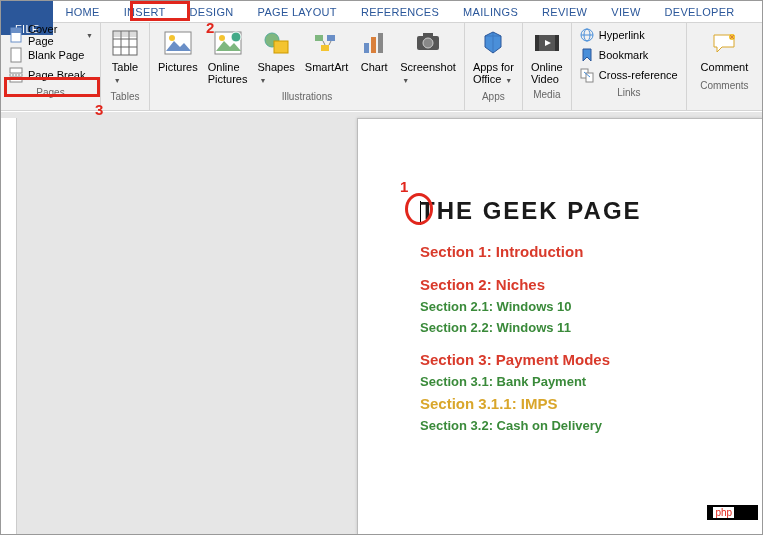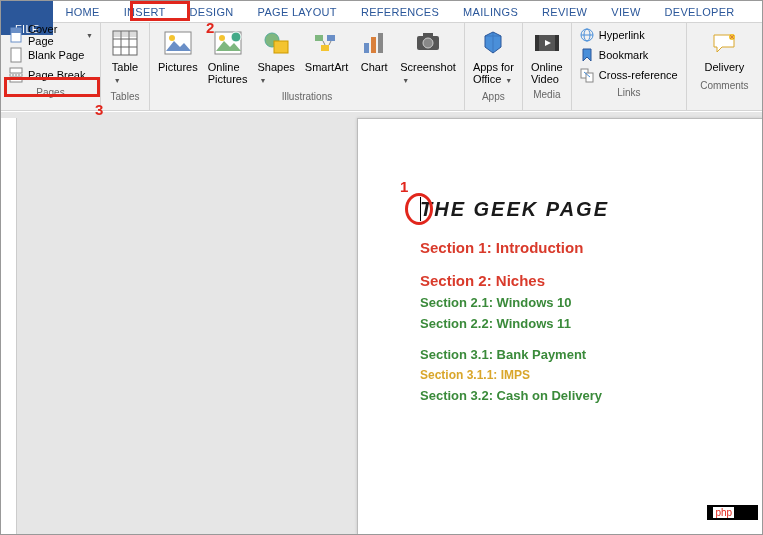--- a/index.html
+++ b/index.html
@@ -22,25 +22,25 @@
 .vlist { display: flex; flex-direction: column; gap: 0; }
 .smallbtn { display: flex; align-items: center; gap: 4px; padding: 1px 3px; cursor: pointer; font-size: 11px; height: 20px; }
 .smallbtn svg { flex-shrink: 0; }
 
 .drop { font-size: 7px; color: #555; margin-left: 2px; }
 
 .docarea { position: absolute; top: 111px; left: 0; right: 0; bottom: 0; background: #e6e6e6; }
 .ruler-v { position: absolute; left: 0; top: 6px; bottom: 0; width: 16px; background: #fff; border-right: 1px solid #ccc; }
 .page { position: absolute; left: 356px; top: 6px; width: 405px; height: 417px; background: #fff; border: 1px solid #bbb; border-right: none; box-shadow: 0 0 3px rgba(0,0,0,.15); padding: 78px 0 0 62px; }
 
-.doc-title { font-family: Arial, sans-serif; font-size: 20px; font-weight: 900; letter-spacing: 2px; color: #1a1a1a; margin-bottom: 18px; font-style: italic; }
+.doc-title { font-family: Arial, sans-serif; font-size: 24px; font-weight: 900; letter-spacing: 2px; color: #1a1a1a; margin-bottom: 18px; }
 .sec { font-size: 15px; font-weight: bold; margin-bottom: 6px; }
 .red { color: #d93a2b; }
 .green { color: #3a8a3a; font-size: 13px; }
-.orange { color: #d9a62b; font-size: 12px; }
+.orange { color: #d9a62b; font-size: 15px; }
 .gap { height: 10px; }
 
 .annot { position: absolute; pointer-events: none; }
 .red-box { border: 3px solid #e1261c; }
 .red-num { color: #e1261c; font-weight: bold; font-size: 15px; font-family: Arial; }
 .red-circle { border: 3px solid #e1261c; border-radius: 50%; }
 
 .watermark { position: absolute; right: 4px; bottom: 14px; background: #000; color: #fff; font-size: 10px; padding: 2px 6px; display: flex; align-items: center; gap: 2px; }
 .watermark .p { color: #e1261c; font-weight: normal; background: #fff; padding: 0 2px; }
 
@@ -248,38 +248,39 @@
   <div class="group" style="border-right:none;flex:1">
     <div class="group-body" style="justify-content:center">
       <div class="vbtn">
         <div class="ic">
             <svg width="28" height="24">
               <path d="M4 4 H24 V16 H12 L7 21 V16 H4 Z" fill="#fff" stroke="#d9a62b"></path>
               <circle cx="22" cy="6" r="3" fill="#f4c430"></circle>
               <path d="M20 4 L24 8 M24 4 L20 8" stroke="#d97f3a"></path>
             </svg>
           </div>
-        <div class="lbl">Delivery</div>
+        <div class="lbl">Comment</div>
       </div>
     </div>
     <div class="group-label">Comments</div>
   </div>
 </div>
 
 <div class="docarea">
   <div class="ruler-v"></div>
   <div class="page">
     <div class="doc-title"><span class="cursor-line"></span><span>THE GEEK PAGE</span></div>
     <div id="sections">
         <div class="sec red">Section 1: Introduction</div>
         <div class="gap"></div>
         <div class="sec red">Section 2: Niches</div>
         <div class="sec green">Section 2.1: Windows 10</div>
         <div class="sec green">Section 2.2: Windows 11</div>
         <div class="gap"></div>
+        <div class="sec red">Section 3: Payment Modes</div>
         <div class="sec green">Section 3.1: Bank Payment</div>
         <div class="sec orange">Section 3.1.1: IMPS</div>
         <div class="sec green">Section 3.2: Cash on Delivery</div>
       </div>
   </div>
 </div>
 
 <div class="annot red-box" style="left:129px;top:0px;width:60px;height:20px"></div>
 <div class="annot red-num" style="left:205px;top:18px">2</div>
 <div class="annot red-box" style="left:3px;top:76px;width:96px;height:20px"></div>

